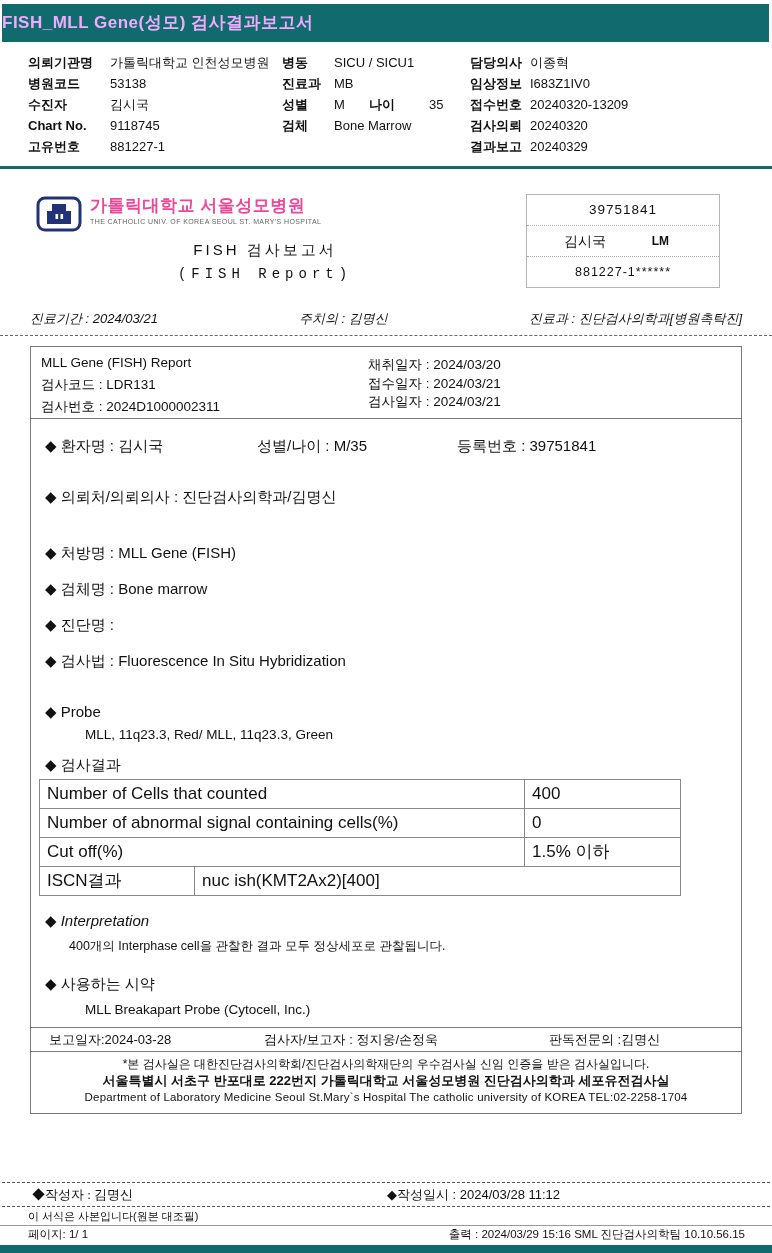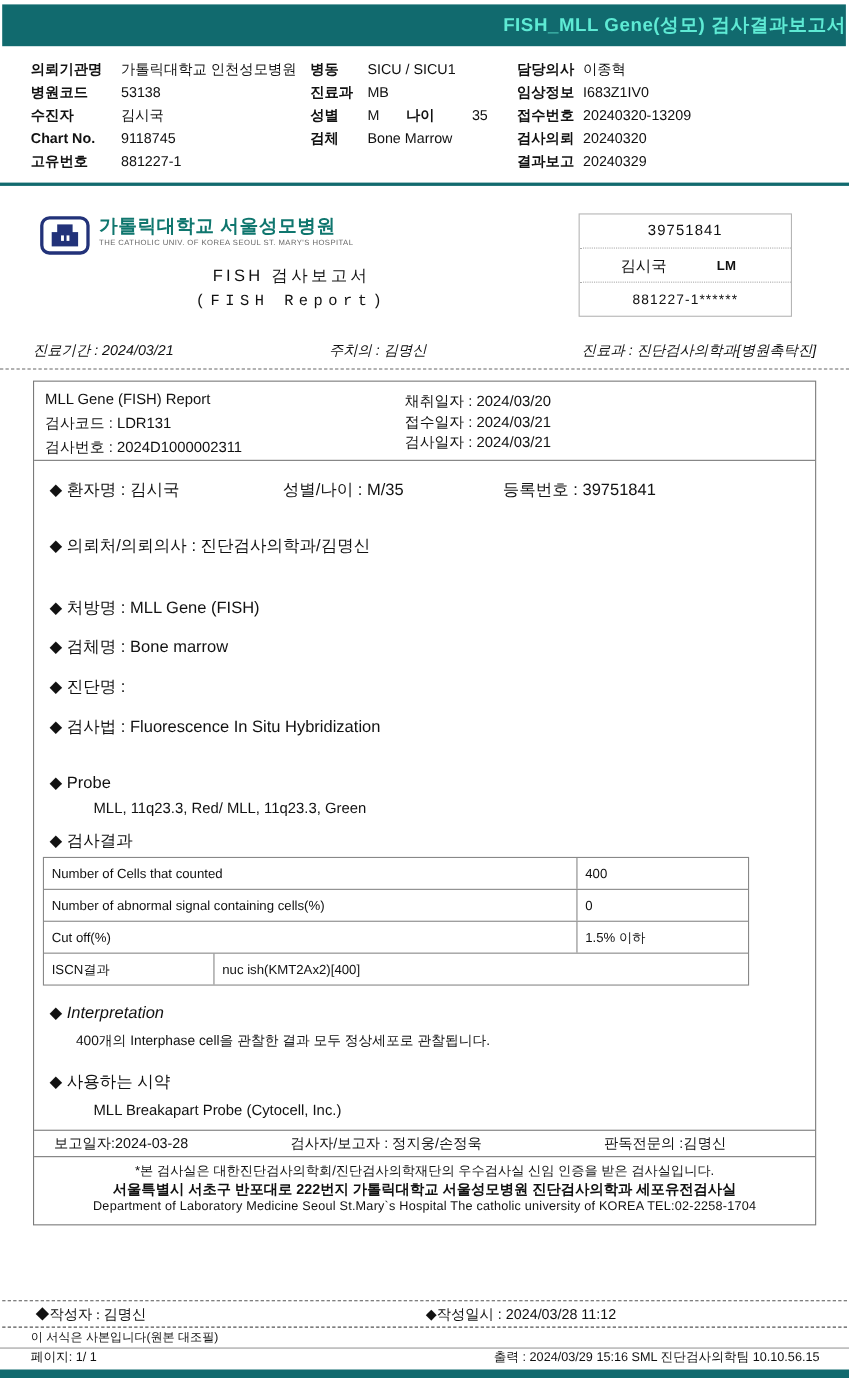--- a/index.html
+++ b/index.html
@@ -4,40 +4,40 @@
 <style>
   html,body { margin:0; padding:0; background:#e9e9e9; }
   .page {
     position:relative; width:772px; height:1253px; margin:0 auto;
     background:#ffffff; overflow:hidden; color:#111;
     font-family:"Liberation Sans","DejaVu Sans",sans-serif;
   }
   
   .title-bar {
     margin:4px 3px 0 2px; height:38px; line-height:38px;
-    background:#116a6e; color:#5eead4; text-align:right;
+    background:#116a6e; color:#f0abfc; text-align:left;
     font-size:17px; font-weight:bold; letter-spacing:0.5px;
   }
   
   .header-info { display:flex; margin:10px 0 0 28px; font-size:13px; }
   .hcol1 { width:254px; }
   .hcol2 { width:188px; }
   .hcol3 { width:280px; }
   .hrow { line-height:21px; height:21px; white-space:nowrap; }
   .hlabel { display:inline-block; font-weight:bold; }
   .hcol1 .hlabel { width:82px; }
   .hcol2 .hlabel { width:52px; }
   .hcol3 .hlabel { width:60px; }
   .sexval { display:inline-block; width:35px; }
   .agelabel { width:60px !important; }
   .teal-rule { margin-top:9px; height:3px; background:#116a6e; }
   
   .brand-section { position:relative; height:105px; margin-top:22px; }
   .logo-row { position:absolute; left:36px; top:5px; display:flex; gap:8px; align-items:flex-start; }
-  .hosp-name { font-size:17px; font-weight:bold; color:#0f766e; line-height:20px; letter-spacing:0.5px; }
+  .hosp-name { font-size:17px; font-weight:bold; color:#ec4899; line-height:20px; letter-spacing:0.5px; }
   .hosp-sub { font-size:7px; color:#666; letter-spacing:0.4px; margin-top:2px; }
   .report-title { position:absolute; left:0; top:50px; width:530px; text-align:center;
     font-size:15px; letter-spacing:3px; }
   .report-subtitle { position:absolute; left:0; top:75px; width:530px; text-align:center;
     font-size:14px; letter-spacing:5px; font-family:"Liberation Mono","DejaVu Sans Mono",monospace; }
   .patient-box { position:absolute; right:52px; top:3px; width:192px; border:1px solid #b5b5b5; background:#fff; }
   .pb-row { height:30px; line-height:30px; }
   .pb-r1 { text-align:center; font-size:13.5px; letter-spacing:1px; border-bottom:1px dotted #aaa; }
   .pb-r2 { display:flex; justify-content:space-between; padding:0 50px 0 37px; font-size:14px; border-bottom:1px dotted #aaa; }
   .pb-code { font-size:12px; font-weight:bold; }
@@ -54,21 +54,21 @@
   .bh-dates { position:absolute; left:337px; top:9px; line-height:18.5px; }
   .box-body { position:relative; padding:10px 8px 0 8px; font-size:15px; }
   .frow { margin-left:6px; height:22px; line-height:22px; white-space:nowrap; }
   .frow-flex { display:flex; }
   .fseg1 { width:212px; } .fseg2 { width:200px; }
   .mt6{margin-top:6px;} .mt15{margin-top:29px;} .mt34{margin-top:34px;} .mt14{margin-top:14px;}
   .probe-detail { margin:2px 0 0 46px; font-size:13.5px; height:20px; line-height:20px; }
   .mt9{margin-top:9px;}
   
   .rtable { width:640px; margin-top:3px; border:1px solid #888; }
-  .rrow { display:flex; border-bottom:1px solid #888; height:28px; line-height:28px; font-size:12px; }
+  .rrow { display:flex; border-bottom:1px solid #888; height:28px; line-height:28px; font-size:17px; }
   .rrow:last-child { border-bottom:none;justify-content:space-between; }
   .c1 { padding:0 7px; border-right:1px solid #888; box-sizing:border-box; overflow:hidden; }
   .cw { flex:0 0 485px; }
   .cn { flex:0 0 155px; }
   .c2 { padding:0 7px; flex:1; overflow:hidden; }
   
   .interp-title { margin:14px 0 0 6px; height:22px; line-height:22px;font-style:italic; }
   .interp-text { margin:6px 0 0 30px; font-size:12.5px; height:17px; line-height:17px; }
   .reagent-title { margin:18px 0 0 6px; height:22px; line-height:22px; }
   .reagent-text { margin:5px 0 0 46px; font-size:13.5px; height:19px; line-height:19px; }

